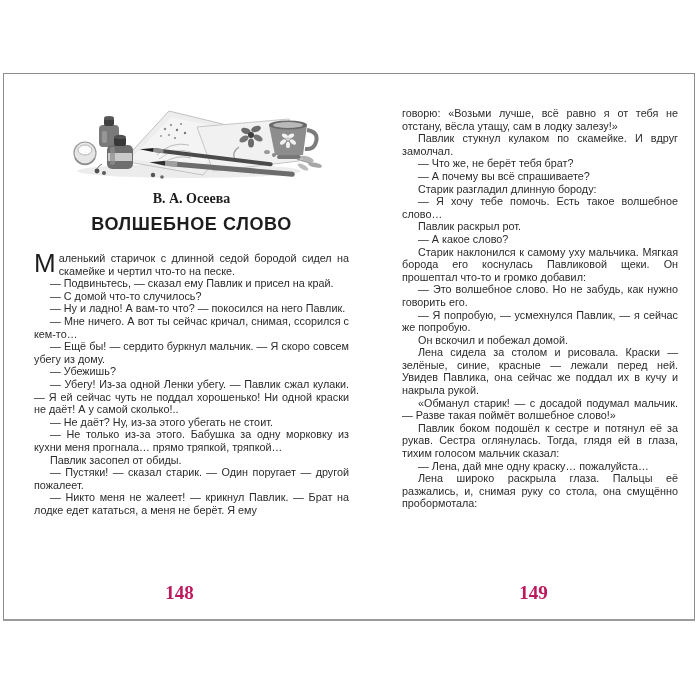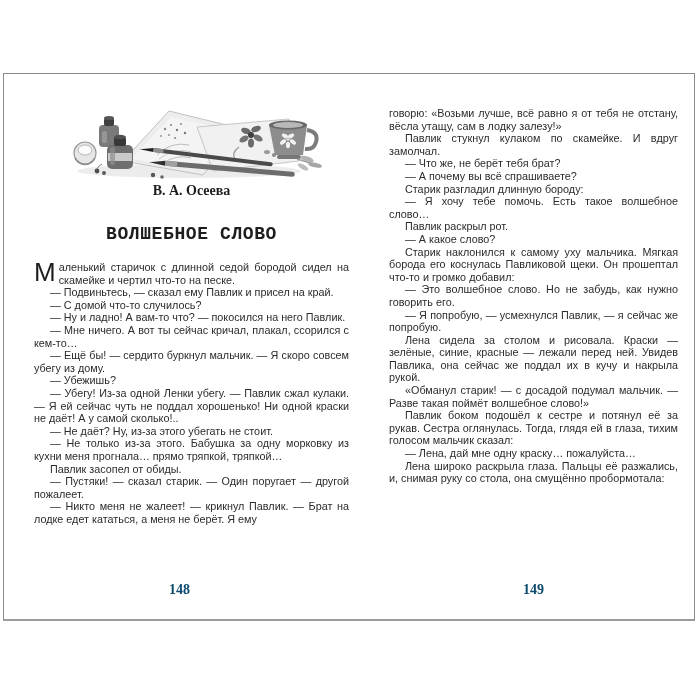--- a/index.html
+++ b/index.html
@@ -27,39 +27,39 @@
     top: 0;
     height: 100%;
   }
   .page.left  { left: 30px;  width: 315px; }
   .page.right { left: 385px; width: 289px; }
 
   .illus { margin-top: 29px; height: 78px; text-align: center; }
   .illus svg { display: block; margin: 0 auto; }
 
   .author {
-    margin-top: 2px;
+    margin-top: 10px;
     text-align: center;
     font-family: "Liberation Serif", serif;
     font-weight: bold;
     font-size: 14px;
     color: #1d1d1d;
   }
   .title {
-    margin: 25px 0 0 0;
+    margin: 7px 0 0 0;
     text-align: center;
-    font-family: Liberation Mono, monospace;
+    font-family: Liberation Sans, sans-serif;
     font-weight: bold;
     font-size: 18px;
     letter-spacing: 0.6px;
     color: #1d1d1d;
   }
   .body { color: #2b2b2b; font-size: 10.8px; line-height: 12.6px; }
   .body.left-body  { margin-top: 17px; }
-  .body.right-body { padding-top: 33px; }
+  .body.right-body { padding-top: 33px; margin-left: 13px; }
 
   .para {
     margin: 0;
     text-align: justify;
     text-indent: 16px;
   }
   .para.flush { text-indent: 0; }
   .para.lead  { text-indent: 0; }
   .dropcap {
     float: left;
@@ -68,22 +68,22 @@
     padding: 1px 3px 0 0;
     color: #1d1d1d;
   }
   .pagenum {
     position: absolute;
     top: 508px;
     width: 100%;
     text-align: center;
     font-family: "Liberation Serif", serif;
     font-weight: bold;
-    font-size: 14px;
-    color: #0c4a6e;
+    font-size: 19px;
+    color: #be185d;
   }
   .page.left .pagenum { left: -12px; }
 </style>
 </head>
 <body>
 
 <div class="stage">
   <div class="frame">
 
     <div class="page left">
@@ -192,21 +192,21 @@
 
       <div class="author">В. А. Осеева</div>
       <h1 class="title">ВОЛШЕБНОЕ СЛОВО</h1>
 
       <div class="body left-body">
         <p class="para lead"><span class="dropcap">М</span><span>аленький старичок с длинной седой бородой сидел на скамейке и чертил что-то на песке.</span></p>
         <div>
             <p class="para">— Подвиньтесь, — сказал ему Павлик и присел на край.</p>
             <p class="para">— С домой что-то случилось?</p>
             <p class="para">— Ну и ладно! А вам-то что? — покосился на него Павлик.</p>
-            <p class="para">— Мне ничего. А вот ты сейчас кричал, плакал, ссорился с кем-то…</p>
+            <p class="para">— Мне ничего. А вот ты сейчас кричал, снимая, ссорился с кем-то…</p>
             <p class="para">— Ещё бы! — сердито буркнул мальчик. — Я скоро совсем убегу из дому.</p>
             <p class="para">— Убежишь?</p>
             <p class="para">— Убегу! Из-за одной Ленки убегу. — Павлик сжал кулаки. — Я ей сейчас чуть не поддал хорошенько! Ни одной краски не даёт! А у самой сколько!..</p>
             <p class="para">— Не даёт? Ну, из-за этого убегать не стоит.</p>
             <p class="para">— Не только из-за этого. Бабушка за одну морковку из кухни меня прогнала… прямо тряпкой, тряпкой…</p>
             <p class="para">Павлик засопел от обиды.</p>
             <p class="para">— Пустяки! — сказал старик. — Один поругает — другой пожалеет.</p>
             <p class="para">— Никто меня не жалеет! — крикнул Павлик. — Брат на лодке едет кататься, а меня не берёт. Я ему</p>
           </div>
       </div>
@@ -220,20 +220,21 @@
           <p class="para">Павлик стукнул кулаком по скамейке. И вдруг замолчал.</p>
           <p class="para">— Что же, не берёт тебя брат?</p>
           <p class="para">— А почему вы всё спрашиваете?</p>
           <p class="para">Старик разгладил длинную бороду:</p>
           <p class="para">— Я хочу тебе помочь. Есть такое волшебное слово…</p>
           <p class="para">Павлик раскрыл рот.</p>
           <p class="para">— А какое слово?</p>
           <p class="para">Старик наклонился к самому уху мальчика. Мягкая борода его коснулась Павликовой щеки. Он прошептал что-то и громко добавил:</p>
           <p class="para">— Это волшебное слово. Но не забудь, как нужно говорить его.</p>
           <p class="para">— Я попробую, — усмехнулся Павлик, — я сейчас же попробую.</p>
+          <p class="para">Он вскочил и побежал домой.</p>
           <p class="para">Лена сидела за столом и рисовала. Краски — зелёные, синие, красные — лежали перед ней. Увидев Павлика, она сейчас же поддал их в кучу и накрыла рукой.</p>
           <p class="para">«Обманул старик! — с досадой подумал мальчик. — Разве такая поймёт волшебное слово!»</p>
           <p class="para">Павлик боком подошёл к сестре и потянул её за рукав. Сестра оглянулась. Тогда, глядя ей в глаза, тихим голосом мальчик сказал:</p>
           <p class="para">— Лена, дай мне одну краску… пожалуйста…</p>
           <p class="para">Лена широко раскрыла глаза. Пальцы её разжались, и, снимая руку со стола, она смущённо пробормотала:</p>
         </div>
       <div class="pagenum">149</div>
     </div>
 
   </div>

